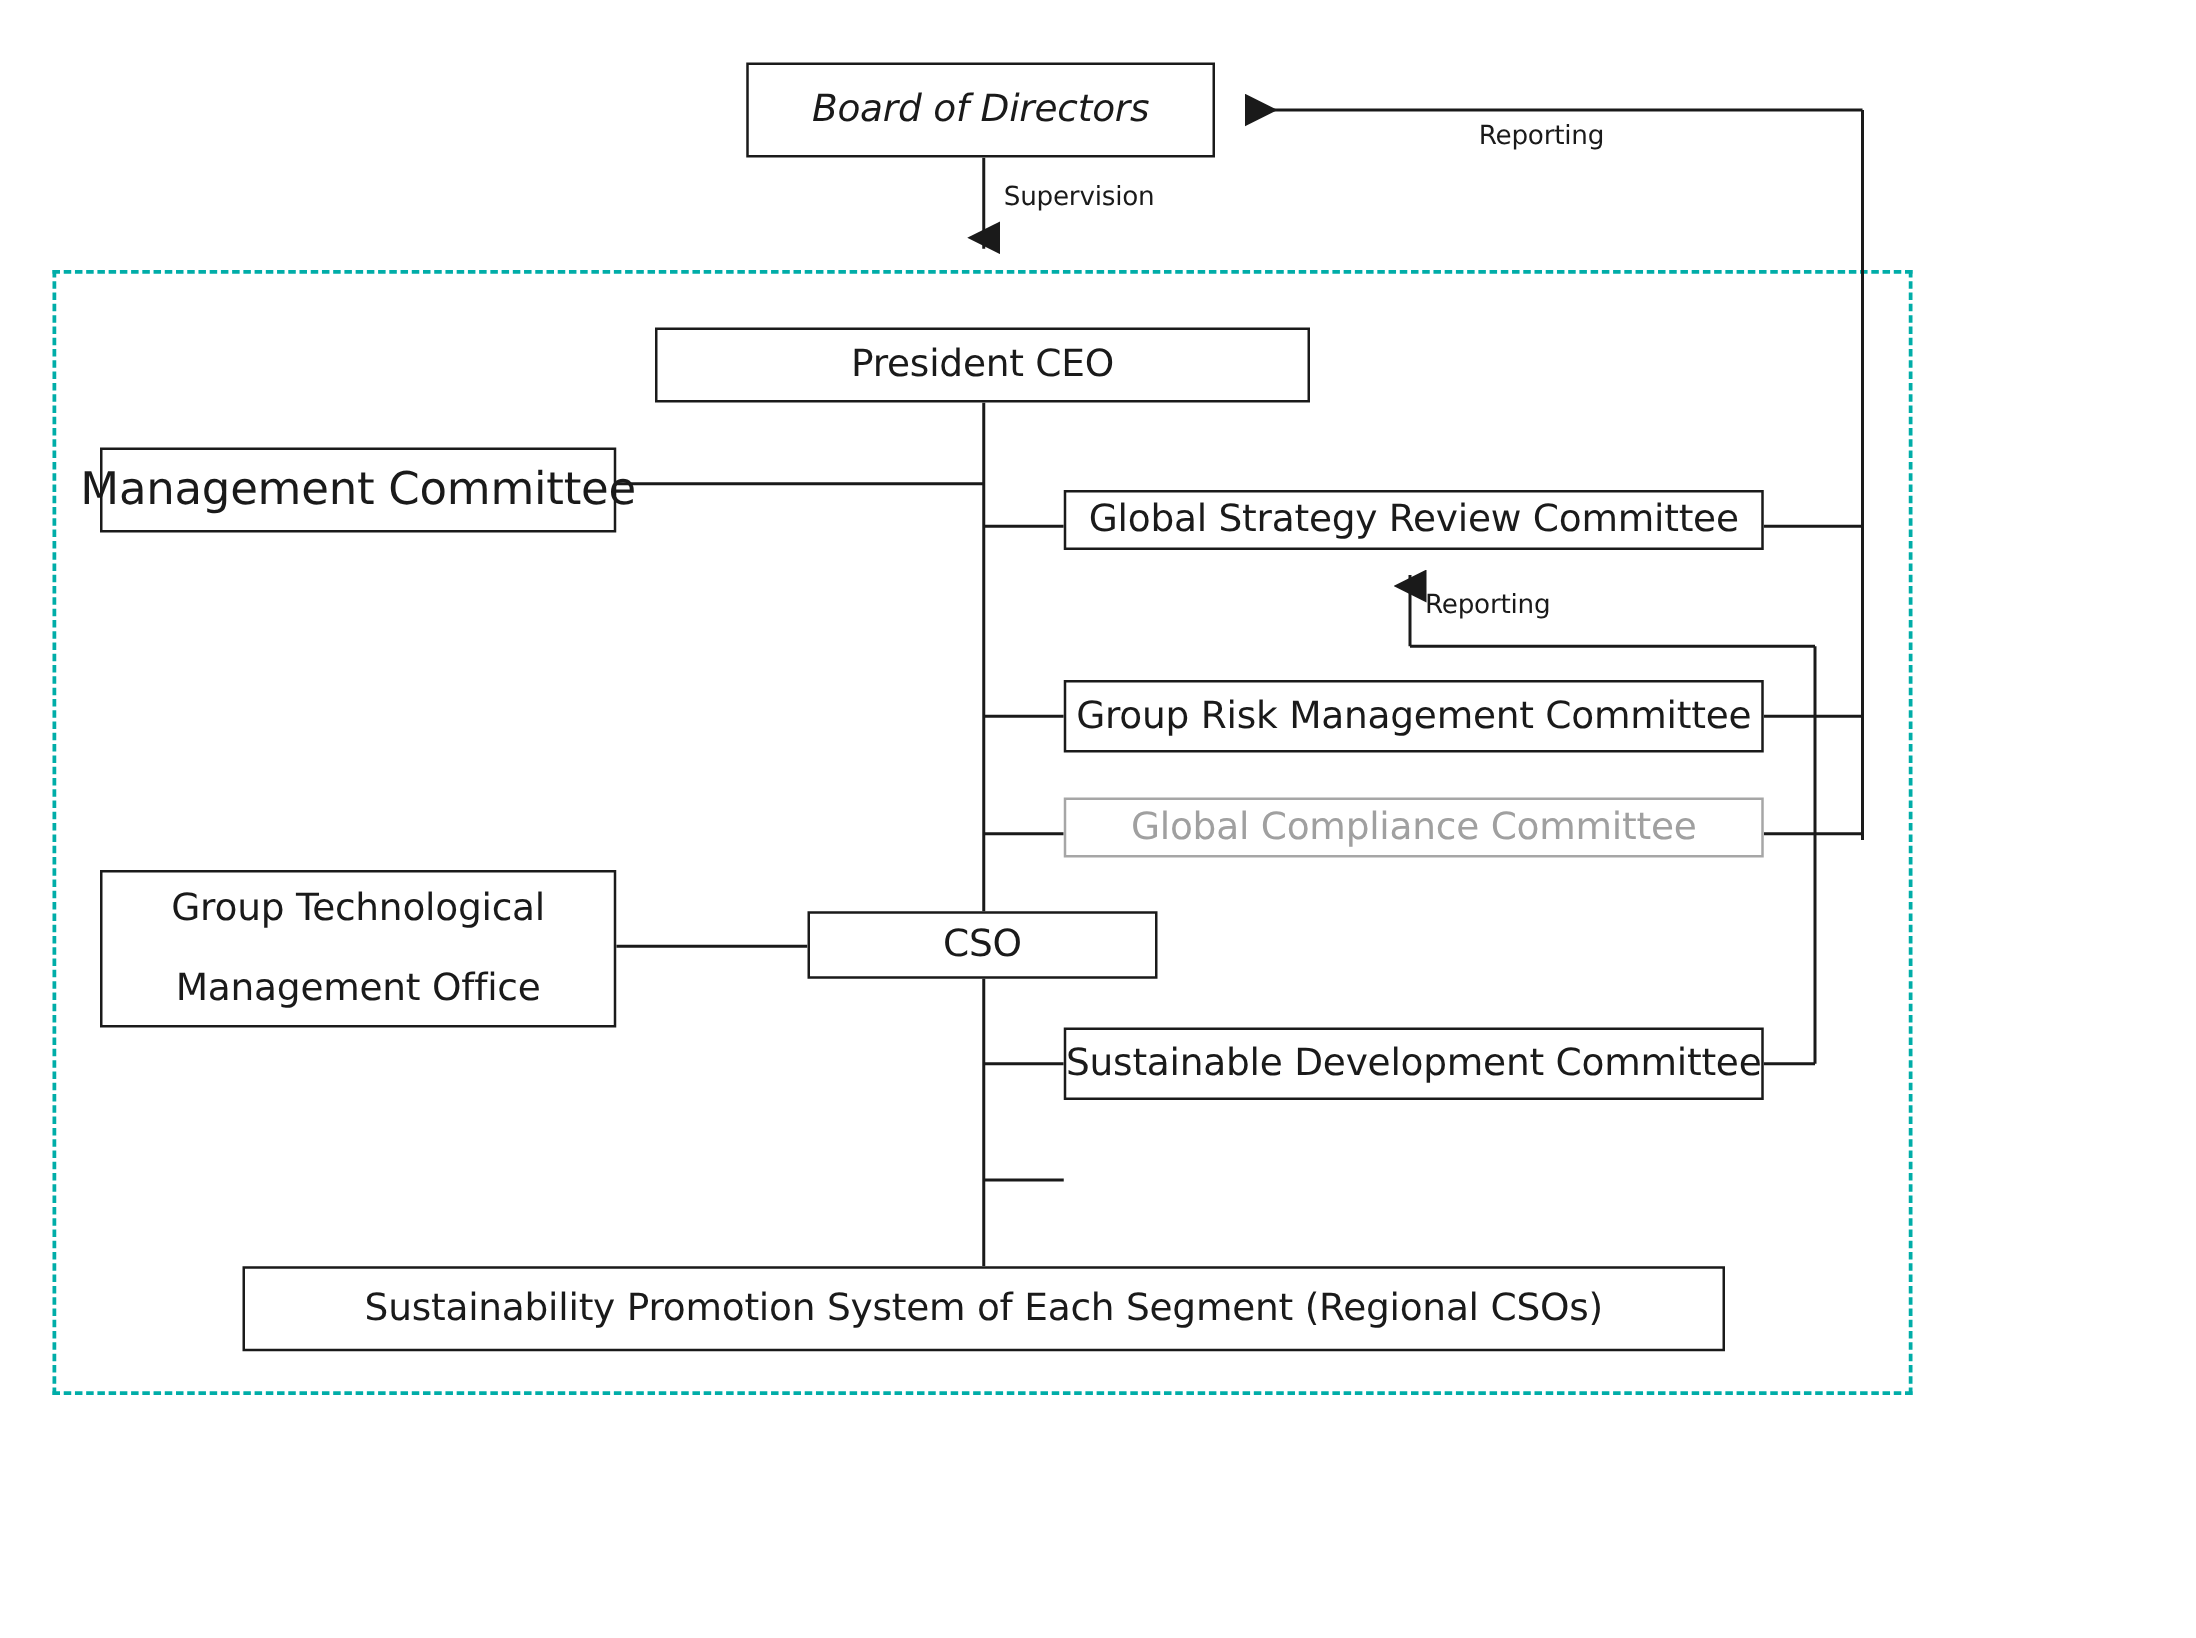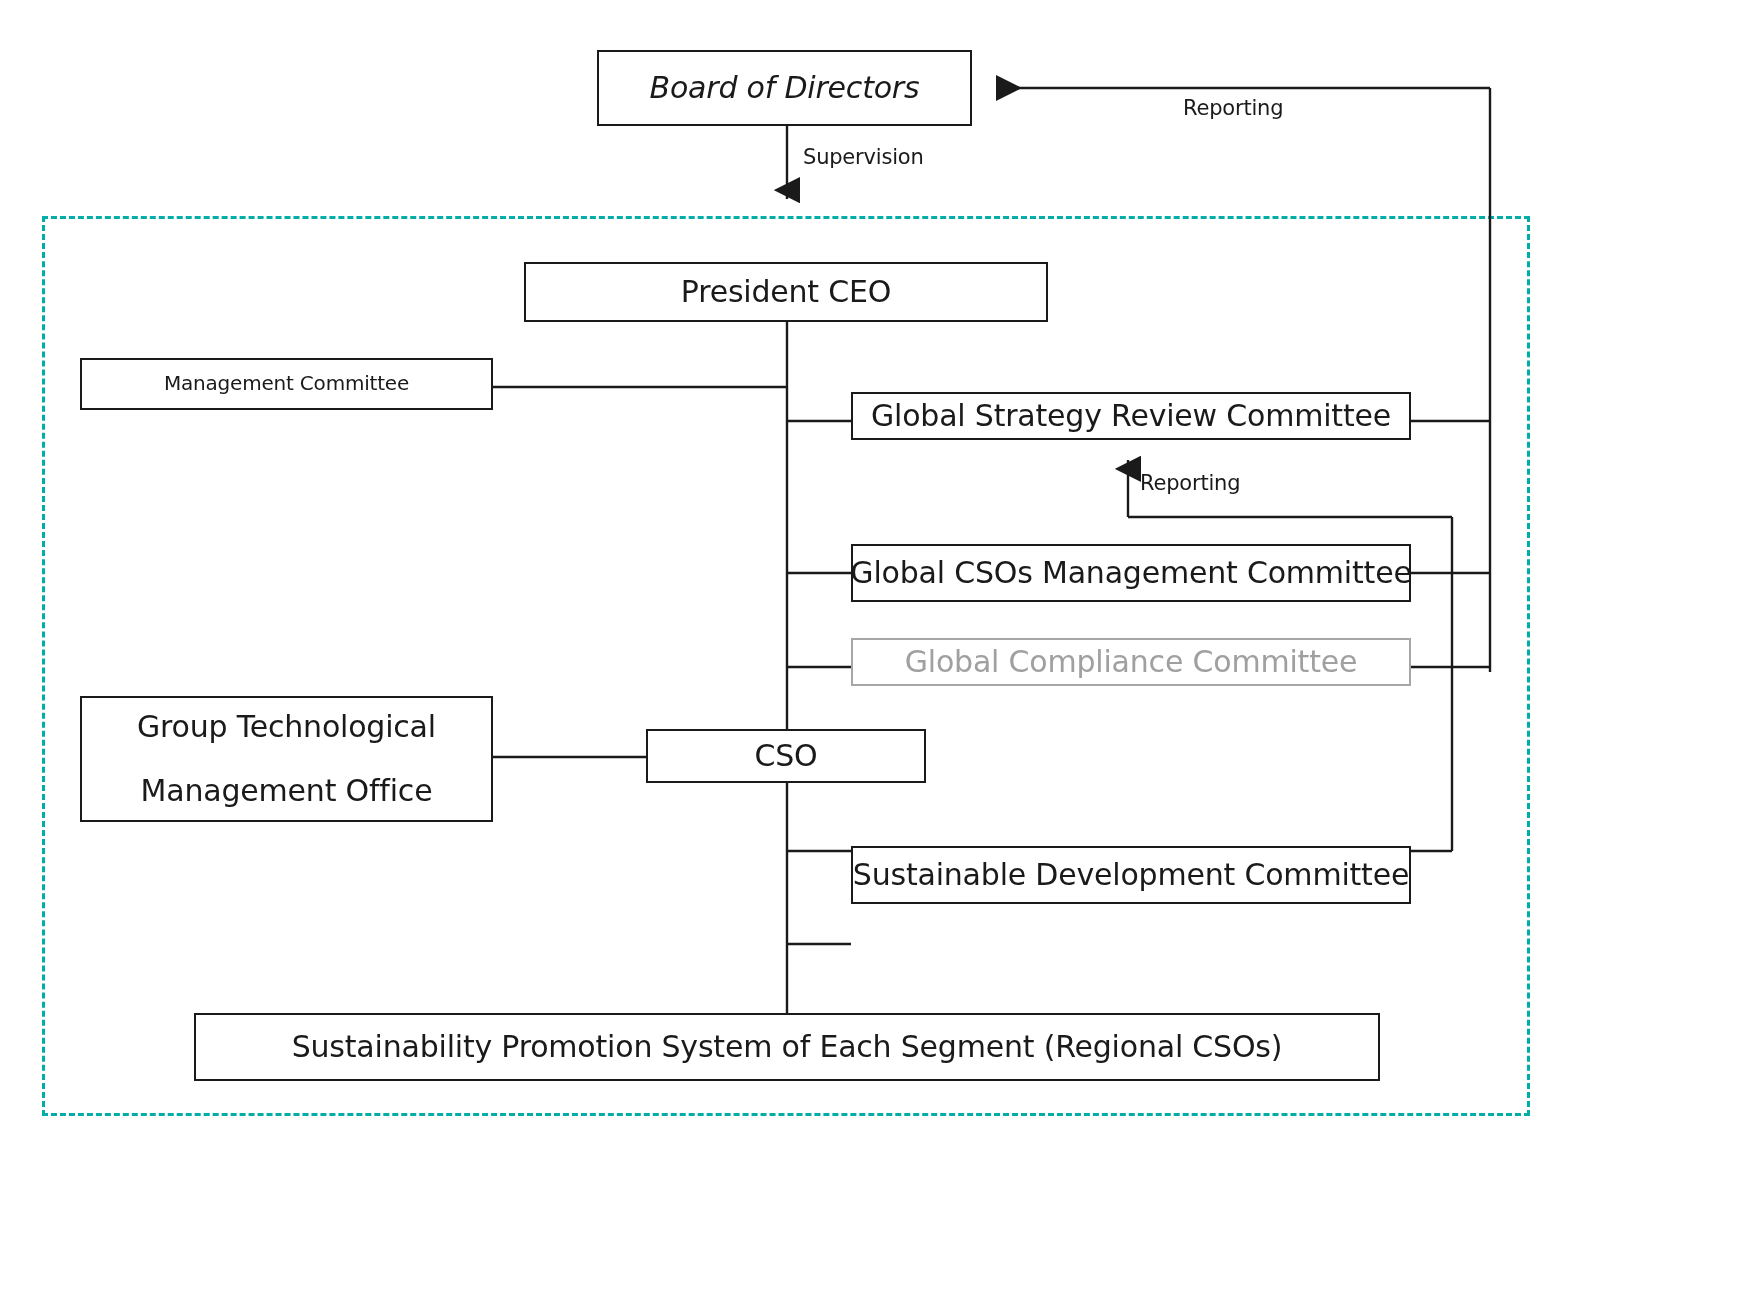--- a/index.html
+++ b/index.html
@@ -121,46 +121,46 @@
   </svg>
 
   <div class="node-box" style="left:597px; top:50px; width:375px; height:76px; font-size:30px;font-style:italic;">
     <span class="label-line">Board of Directors</span>
   </div>
 
   <div class="node-box" style="left:524px; top:262px; width:524px; height:60px; font-size:30px;">
     <span class="label-line">President CEO</span>
   </div>
 
-  <div class="node-box" style="left:80px; top:358px; width:413px; height:52px; font-size:20px;">
+  <div class="node-box" style="left:80px; top:358px; width:413px; height:68px; font-size:36px;">
     <span class="label-line">Management Committee</span>
   </div>
 
   <div class="node-box" style="left:851px; top:392px; width:560px; height:48px; font-size:30px;">
     <span class="label-line">Global Strategy Review Committee</span>
   </div>
 
   <div class="node-box" style="left:851px; top:544px; width:560px; height:58px; font-size:30px;">
-    <span class="label-line">Global CSOs Management Committee</span>
+    <span class="label-line">Group Risk Management Committee</span>
   </div>
 
   <div class="node-box muted" style="left:851px; top:638px; width:560px; height:48px; font-size:30px;">
     <span class="label-line">Global Compliance Committee</span>
   </div>
 
   <div class="node-box" style="left:80px; top:696px; width:413px; height:126px; font-size:30px; flex-direction:column;">
     <span class="label-line">Group Technological</span>
     <span class="label-line" style="margin-top:26px;">Management Office</span>
   </div>
 
   <div class="node-box" style="left:646px; top:729px; width:280px; height:54px; font-size:30px;justify-content:center;">
     <span class="label-line">CSO</span>
   </div>
 
-  <div class="node-box" style="left:851px; top:822px; width:560px; height:58px; font-size:30px;margin-top:24px;">
+  <div class="node-box" style="left:851px; top:822px; width:560px; height:58px; font-size:30px;">
     <span class="label-line">Sustainable Development Committee</span>
   </div>
 
 
   <div class="node-box" style="left:194px; top:1013px; width:1186px; height:68px; font-size:30px;">
     <span class="label-line">Sustainability Promotion System of Each Segment (Regional CSOs)</span>
   </div>
 
   <div class="edge-label" style="left:803px; top:145px;">Supervision</div>
 

